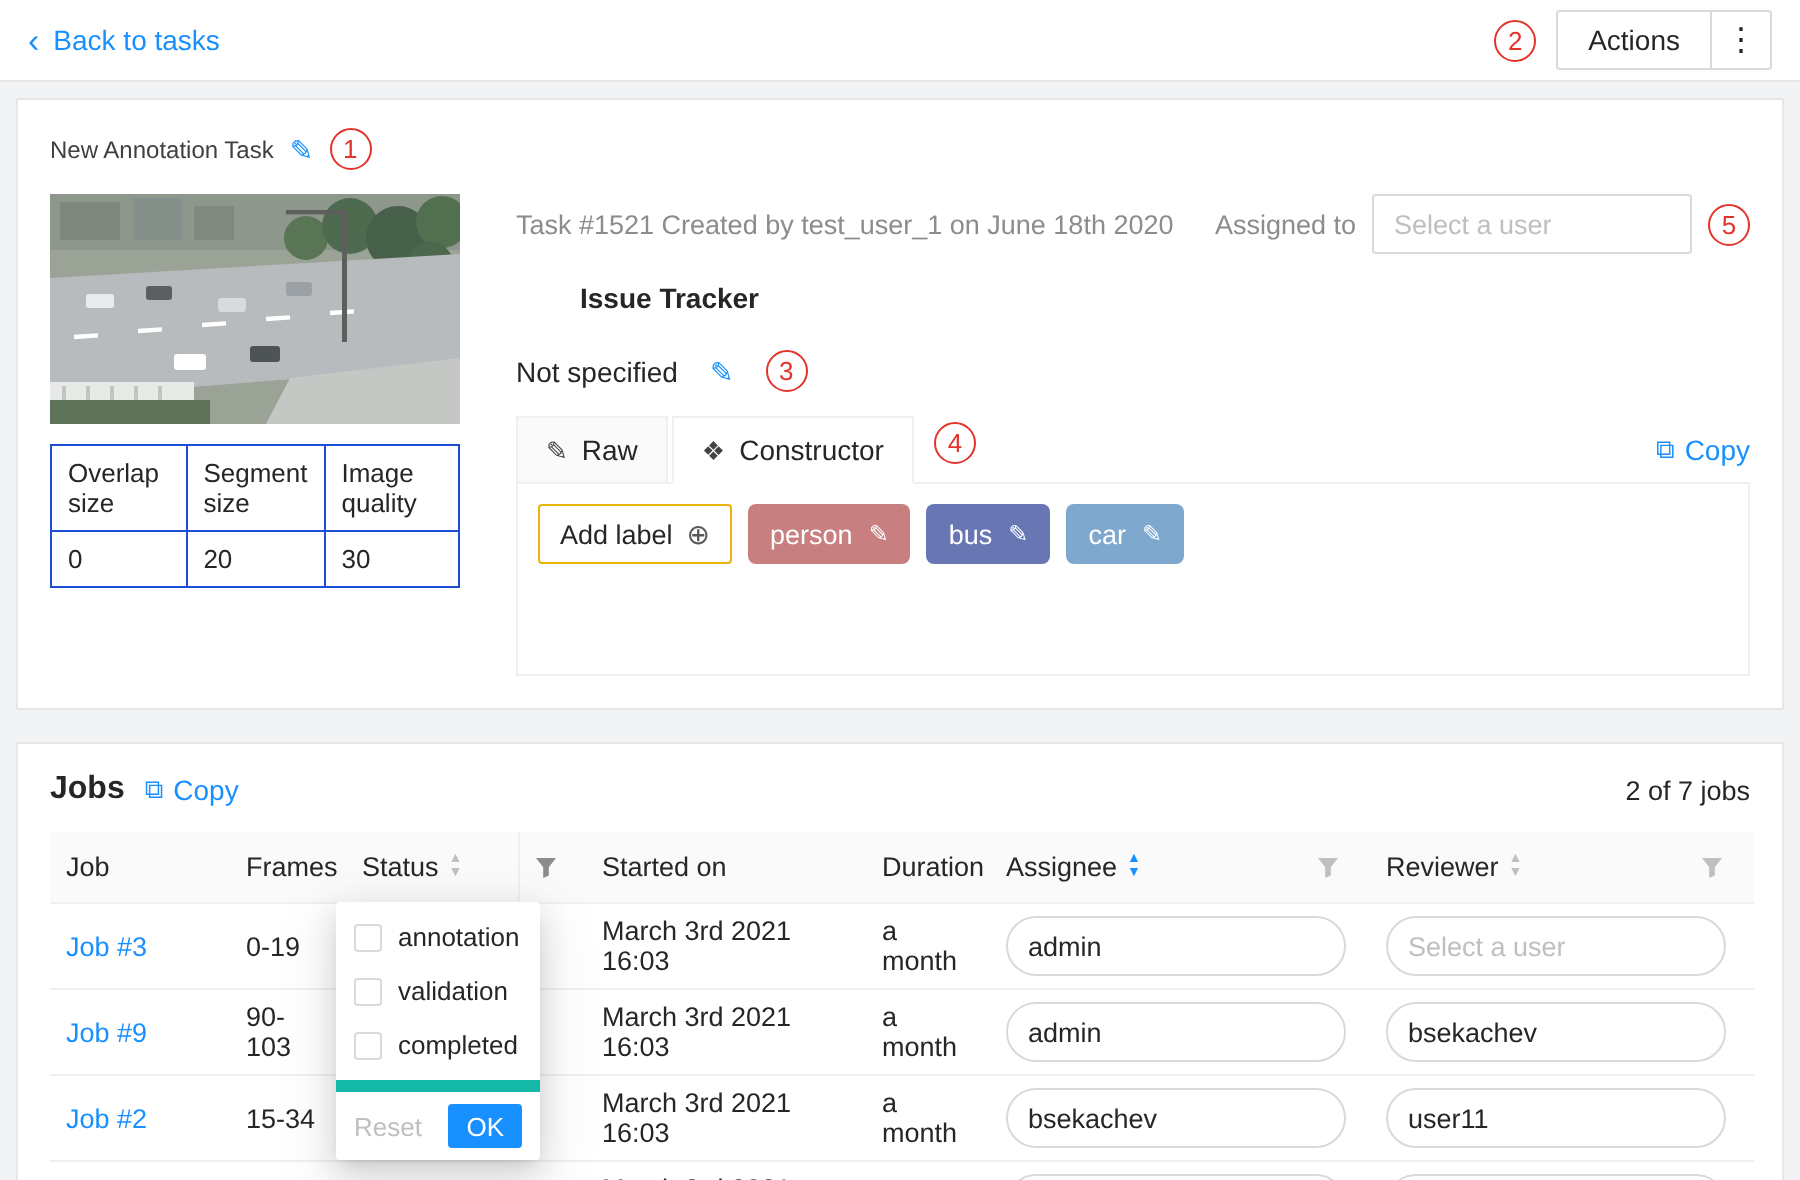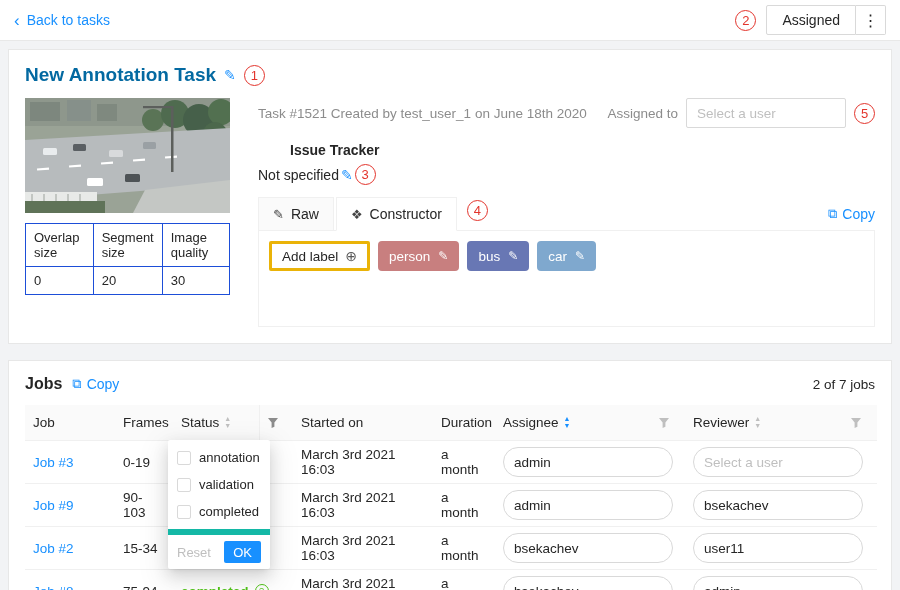--- a/index.html
+++ b/index.html
@@ -35,21 +35,21 @@
     border:1.7px solid currentColor; border-radius:50%;
     display:inline-flex; align-items:center; justify-content:center;
     font-size:13px; line-height:1;
   }
 
   
   .page { padding:8px; }
   .card { background:#fff; border:1px solid #e7e7e7; }
   .task-card { padding:14px 16px 16px; }
   .title-row { display:flex; align-items:center; gap:8px; margin-bottom:12px; }
-  .page-title { font-size:19px; font-weight:700; margin:0; color:#0369a1; }
+  .page-title { font-size:12px; font-weight:400; margin:0; color:#404040; }
   .pencil { color:#1890ff; font-size:14px; cursor:pointer; }
 
   .task-body { display:flex; }
   .task-left { width:205px; flex:none; }
   .thumb { width:205px; height:115px; overflow:hidden; }
   .thumb svg { display:block; }
   .params { border-collapse:collapse; margin-top:10px; width:205px; }
   .params th, .params td {
     border:1px solid #1d4ed8; padding:6px 8px; font-size:13px;
     font-weight:400; text-align:left; color:#262626; width:68px; vertical-align:top;
@@ -61,38 +61,38 @@
   .assigned { display:flex; align-items:center; gap:8px; color:#8c8c8c; font-size:13.5px; }
   .select-input {
     height:30px; border:1px solid #d9d9d9; border-radius:2px; padding:0 10px;
     font-size:13.5px; color:#262626; font-family:inherit; background:#fff; outline:none;
   }
   .select-input::placeholder { color:#bfbfbf; }
   .assignee-top { width:160px; }
 
   .issue { margin-top:14px; }
   .issue-label { font-weight:700; font-size:14px;margin-left:32px; }
-  .issue-value-row { margin-top:6px; display:flex; align-items:center; gap:2px; }
+  .issue-value-row { margin-top:18px; display:flex; align-items:center; gap:16px; }
 
   .tabs-row { margin-top:12px; display:flex; align-items:flex-end; border-bottom:1px solid #f0f0f0; }
   .tab {
     display:inline-flex; align-items:center; gap:7px; padding:8px 14px;
     font-size:14px; background:#fafafa; border:1px solid #f0f0f0;
     margin-bottom:-1px; margin-right:2px; cursor:pointer; color:#262626;
   }
   .tab.active { background:#fff; border-bottom-color:#fff; }
   .tab-icon { font-size:13px; color:#444; }
   .tab-callout { align-self:center; margin:0 0 6px 8px; }
   .copy-link { margin-left:auto; color:#1890ff; display:inline-flex; align-items:center; gap:5px; padding-bottom:8px; }
   .copy-glyph { font-size:13px; }
 
   .labels-box { border:1px solid #f0f0f0; border-top:none; padding:10px; height:96px; display:flex; align-items:flex-start; gap:8px; }
   .add-label-btn {
     display:inline-flex; align-items:center; gap:7px; height:30px; padding:0 10px;
-    background:#fff; border:3px solid #eab308; border-radius:2px;
+    background:#fff; border:1px solid #eab308; border-radius:2px;
     font-size:13.5px; font-family:inherit; color:#262626; cursor:pointer;
   }
   .plus-glyph { color:#595959; font-size:14px; }
   .label-badge {
     display:inline-flex; align-items:center; gap:8px; height:30px; padding:0 11px;
     border-radius:4px; color:#fff; font-size:13.5px; cursor:pointer;
   }
   .label-badge .pencil { color:#fff; font-size:12px; }
 
   
@@ -135,21 +135,21 @@
 <div class="topbar">
   <a class="back-link">
     <span class="back-chev">‹</span>
     <span>Back to tasks</span>
   </a>
   <div class="topbar-right">
     <span class="callout" style="color: rgb(227, 52, 44);">
         <span>2</span>
       </span>
     <div class="btn-group">
-      <button class="btn main">Assigned</button>
+      <button class="btn main">Actions</button>
       <button class="btn icon-btn"><span>⋮</span></button>
     </div>
   </div>
 </div>
 
 <div class="page">
 
   <div class="card task-card">
     <div class="title-row">
       <h1 class="page-title">New Annotation Task</h1>

